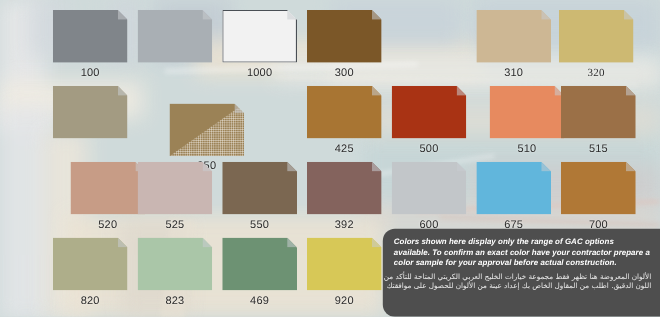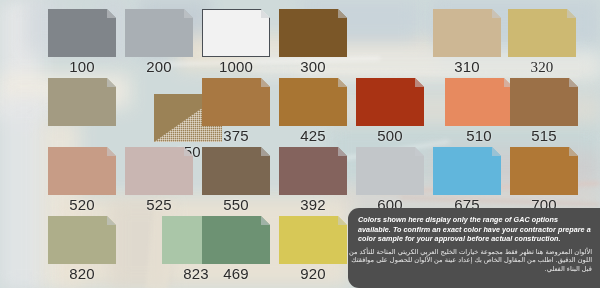--- a/index.html
+++ b/index.html
@@ -89,21 +89,21 @@
     content:"";position:absolute;inset:0;
     background-image:
       repeating-linear-gradient(0deg, rgba(255,255,255,.42) 0 1px, transparent 1px 2px),
       repeating-linear-gradient(90deg, rgba(255,255,255,.42) 0 1px, transparent 1px 2px);
     background-size:2px 2px;
     clip-path:polygon(100% 0, 100% 100%, 0 100%);
     mix-blend-mode:screen;
   }
   .lbl{
     width:68px;text-align:center;
-    font-size:15px;line-height:12px;color:#2b2b2b;
+    font-size:10px;line-height:12px;color:#2b2b2b;
     letter-spacing:.2px;margin-top:4px;
     text-shadow:0 0 2px rgba(255,255,255,.65);
   }
 
   
   .note{
     position:absolute;left:348px;top:208px;width:252px;height:80px;
     background:#4e4e4e;border-radius:11px 0 0 11px;
     box-sizing:border-box;padding:7px 8px 4px 10px;color:#ffffff;
   }
@@ -156,21 +156,20 @@
       <div class="cell" style="left: 48px; top: 9px;">
         <div class="chip" style="--c: #80858a;">
           <span class="fold"></span>
         </div>
         <div class="lbl">100</div>
       </div>
       <div class="cell" style="left: 125px; top: 9px;">
         <div class="chip" style="--c: #a9afb4;">
           <span class="fold"></span>
         </div>
-        <div class="lbl">200</div>
       </div>
       <div class="cell" style="left: 202px; top: 9px;">
         <div class="chip outlined" style="--c: #f2f2f2;">
           <span class="fold"></span>
         </div>
         <div class="lbl">1000</div>
       </div>
       <div class="cell" style="left: 279px; top: 9px;">
         <div class="chip" style="--c: #7b5728;">
           <span class="fold"></span>
@@ -193,26 +192,20 @@
         <div class="chip" style="--c: #a39b82;">
           <span class="fold"></span>
         </div>
       </div>
       <div class="cell" style="left: 125px; top: 94px; margin-left: 29px;">
         <div class="chip diag" style="--c: #9b8256;">
           <span class="fold"></span>
         </div>
         <div class="lbl">350</div>
       </div>
-      <div class="cell" style="left: 202px; top: 78px;">
-        <div class="chip" style="--c: #a87842;">
-          <span class="fold"></span>
-        </div>
-        <div class="lbl">375</div>
-      </div>
       <div class="cell" style="left: 279px; top: 78px;">
         <div class="chip" style="--c: #a87533;">
           <span class="fold"></span>
         </div>
         <div class="lbl">425</div>
       </div>
       <div class="cell" style="left: 356px; top: 78px;">
         <div class="chip" style="--c: #a93314;">
           <span class="fold"></span>
         </div>
@@ -223,21 +216,21 @@
           <span class="fold"></span>
         </div>
         <div class="lbl">510</div>
       </div>
       <div class="cell" style="left: 510px; top: 78px;">
         <div class="chip" style="--c: #9b7047;">
           <span class="fold"></span>
         </div>
         <div class="lbl">515</div>
       </div>
-      <div class="cell" style="left: 48px; top: 147px;">
+      <div class="cell" style="left: 64px; top: 147px;">
         <div class="chip" style="--c: #c79c86;">
           <span class="fold"></span>
         </div>
         <div class="lbl">520</div>
       </div>
       <div class="cell" style="left: 125px; top: 147px;">
         <div class="chip" style="--c: #c9b6b2;">
           <span class="fold"></span>
         </div>
         <div class="lbl">525</div>
@@ -271,21 +264,21 @@
           <span class="fold"></span>
         </div>
         <div class="lbl">700</div>
       </div>
       <div class="cell" style="left: 48px; top: 216px;">
         <div class="chip" style="--c: #aeae8a;">
           <span class="fold"></span>
         </div>
         <div class="lbl">820</div>
       </div>
-      <div class="cell" style="left: 125px; top: 216px; margin-left: 37px;">
+      <div class="cell" style="left: 125px; top: 216px;">
         <div class="chip" style="--c: #aac6a8;">
           <span class="fold"></span>
         </div>
         <div class="lbl">823</div>
       </div>
       <div class="cell" style="left: 202px; top: 216px;">
         <div class="chip" style="--c: #6d9273;">
           <span class="fold"></span>
         </div>
         <div class="lbl">469</div>
@@ -296,17 +289,16 @@
         </div>
         <div class="lbl">920</div>
       </div>
     </div>
 
   <div class="note">
     <p class="note-en">Colors shown here display only the range of GAC options available. To confirm an exact color have your contractor prepare a color sample for your approval before actual construction.</p>
     <div class="note-ar" id="note-ar">
         <div>الألوان المعروضة هنا تظهر فقط مجموعة خيارات الخليج العربي الكريتي المتاحة للتأكد من</div>
         <div>اللون الدقيق. اطلب من المقاول الخاص بك إعداد عينة من الألوان للحصول على موافقتك</div>
-        <div>قبل البناء الفعلي.</div>
       </div>
   </div>
 
 </div>
 
 </body></html>

